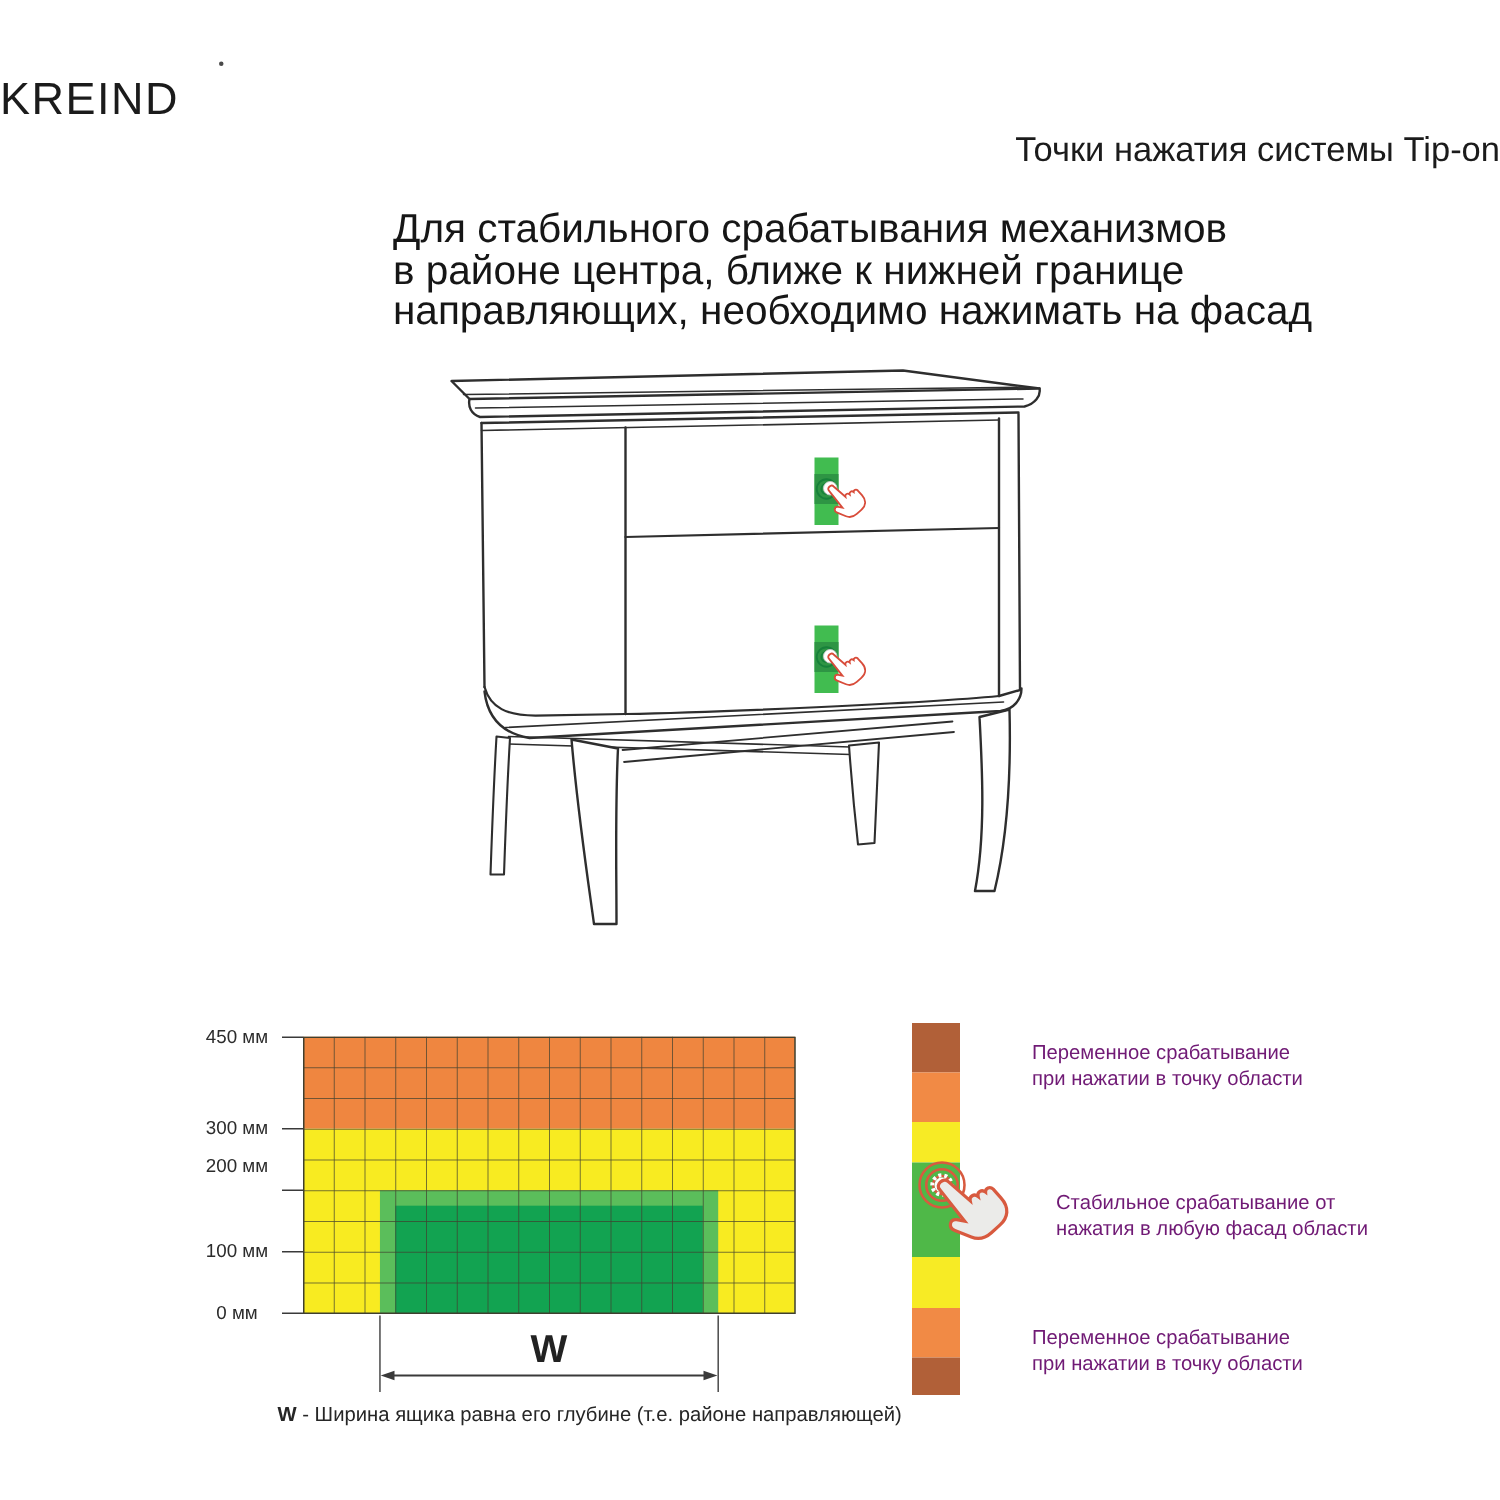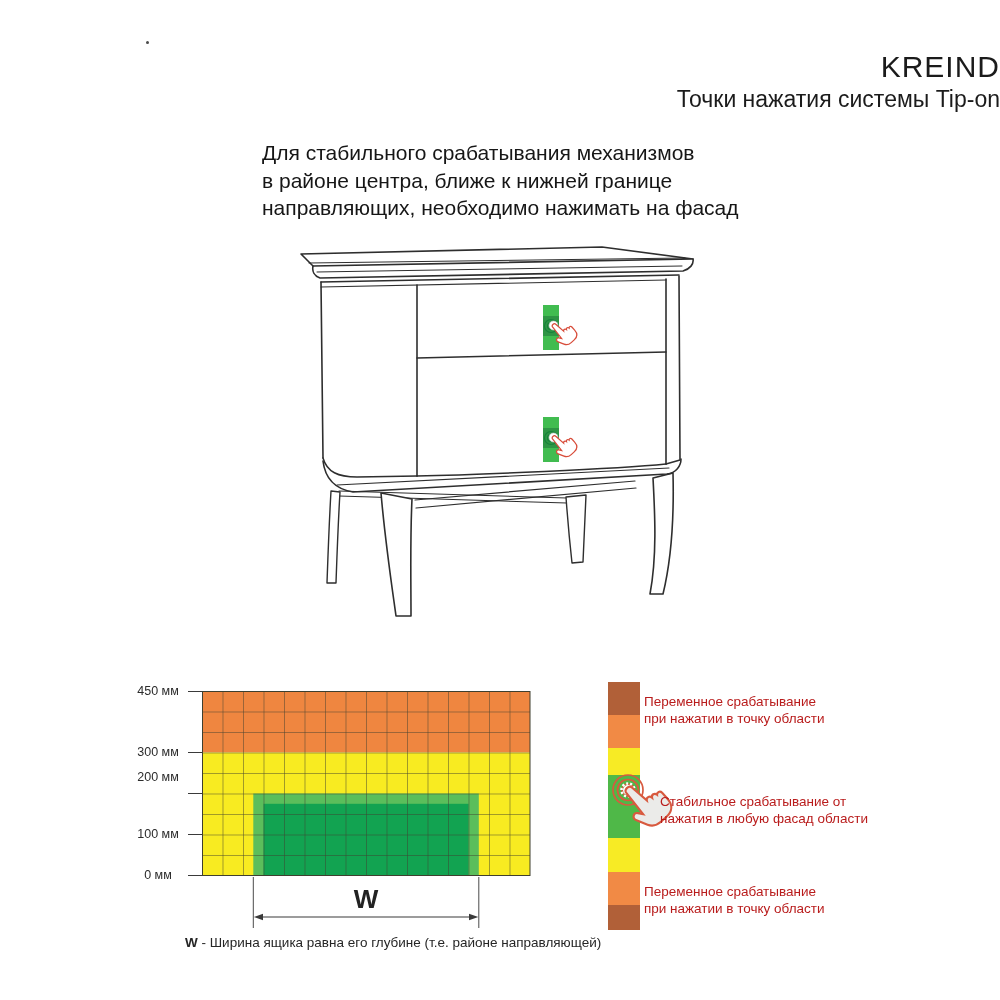--- a/index.html
+++ b/index.html
@@ -1,37 +1,37 @@
 <!DOCTYPE html>
 <html><head>
 <meta charset="utf-8">
 <style>
   html,body{margin:0;padding:0;background:#fff;}
   .page{position:relative;width:1000px;height:1000px;background:#fff;overflow:hidden;
         font-family:"Liberation Sans","DejaVu Sans",sans-serif;color:#1e1e1e;}
   .abs{position:absolute;}
   .dot{width:3px;height:3px;background:#4a4a4a;border-radius:50%;}
-  .brand{left:0;top:50px;width:1000px;text-align:right;font-size:30px;letter-spacing:1px;color:#1b1b1b;}
+  .brand{left:0;top:50px;width:1000px;text-align:left;font-size:30px;letter-spacing:1px;color:#1b1b1b;}
   .subtitle{left:0;top:86px;width:1000px;text-align:right;font-size:23px;color:#1b1b1b;}
-  .desc{left:262px;top:139px;font-size:21px;line-height:27.5px;color:#161616;}
+  .desc{left:262px;top:139px;font-size:27px;line-height:27.5px;color:#161616;}
   .tick-label{width:56px;text-align:center;font-size:12.5px;line-height:15px;color:#2c2c2c;}
   .tick-line{width:14px;height:1px;background:#3a3a3a;}
   .w-label{width:60px;text-align:center;font-size:26px;font-weight:bold;color:#222;}
   .caption{font-size:13.5px;color:#262626;}
   .caption b{font-weight:bold;}
   .strip{display:flex;flex-direction:column;width:32px;}
   .strip div{width:32px;}
   .seg-brown1{height:33px;background:#B16038;}
   .seg-orange1{height:33px;background:#F18A45;}
   .seg-yellow1{height:27px;background:#F7EB25;}
   .seg-green{height:63px;background:#4FB848;}
   .seg-yellow2{height:34px;background:#F7EB25;}
   .seg-orange2{height:33px;background:#F18A45;}
   .seg-brown2{height:25px;background:#B16038;}
-  .legend-text{font-size:13.5px;line-height:17px;color:#b91c1c;white-space:nowrap;}
+  .legend-text{font-size:13.5px;line-height:17px;color:#701a75;white-space:nowrap;margin-left:44px;}
   svg{display:block;}
 </style>
 </head>
 <body>
 
 <div class="page">
 
   <div class="abs dot" style="left:146px;top:41px;"></div>
 
   <div class="abs brand">KREIND</div>

